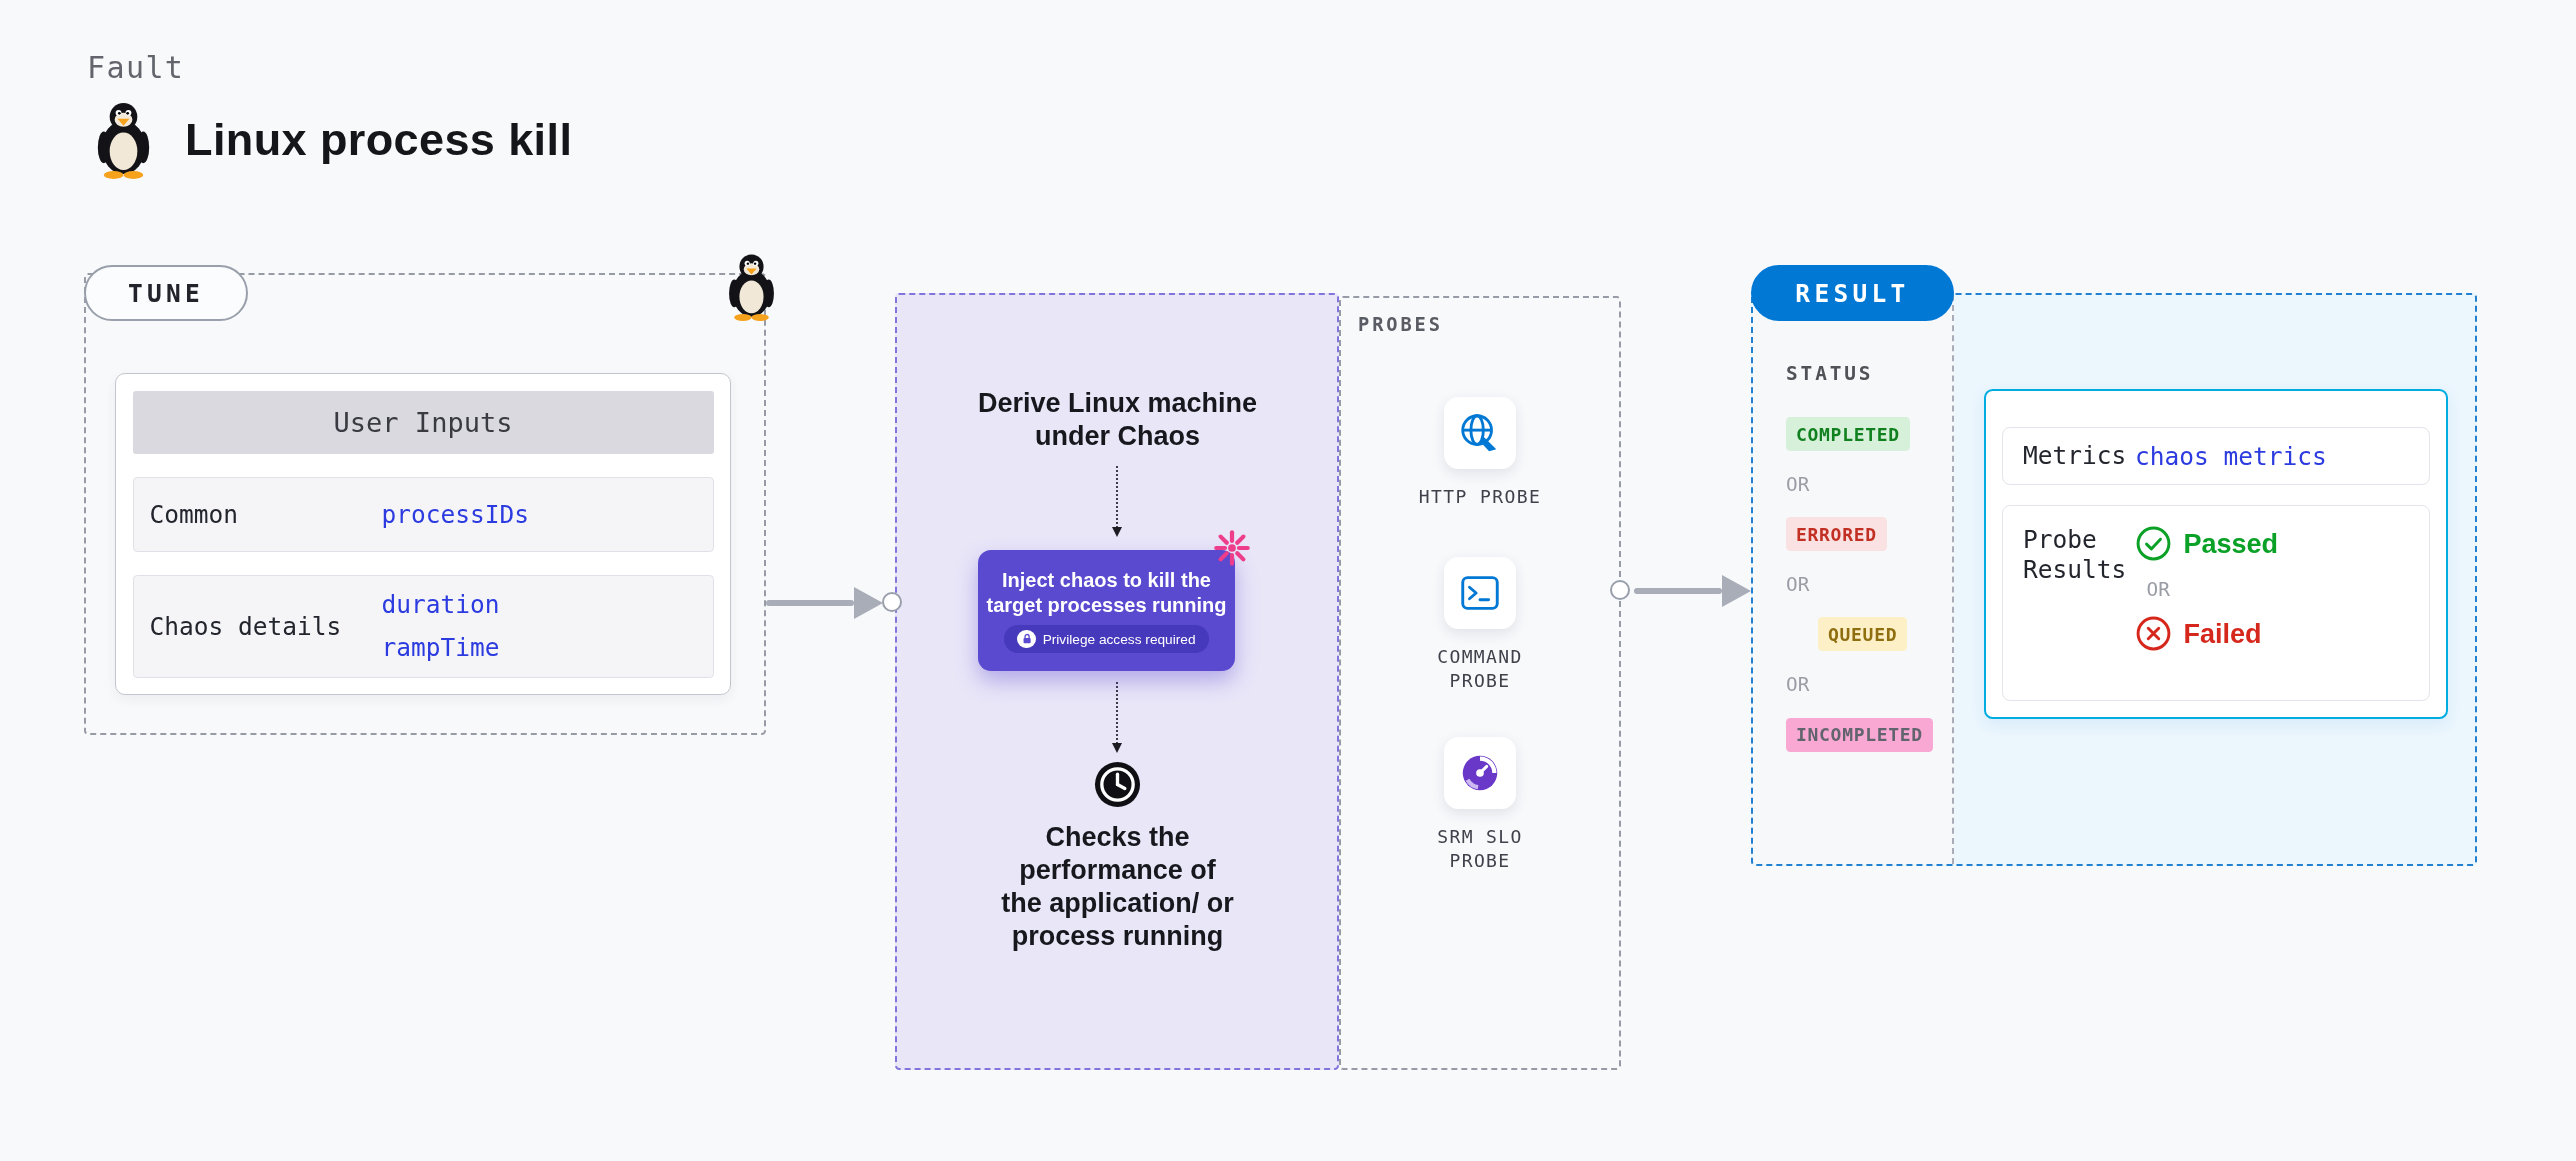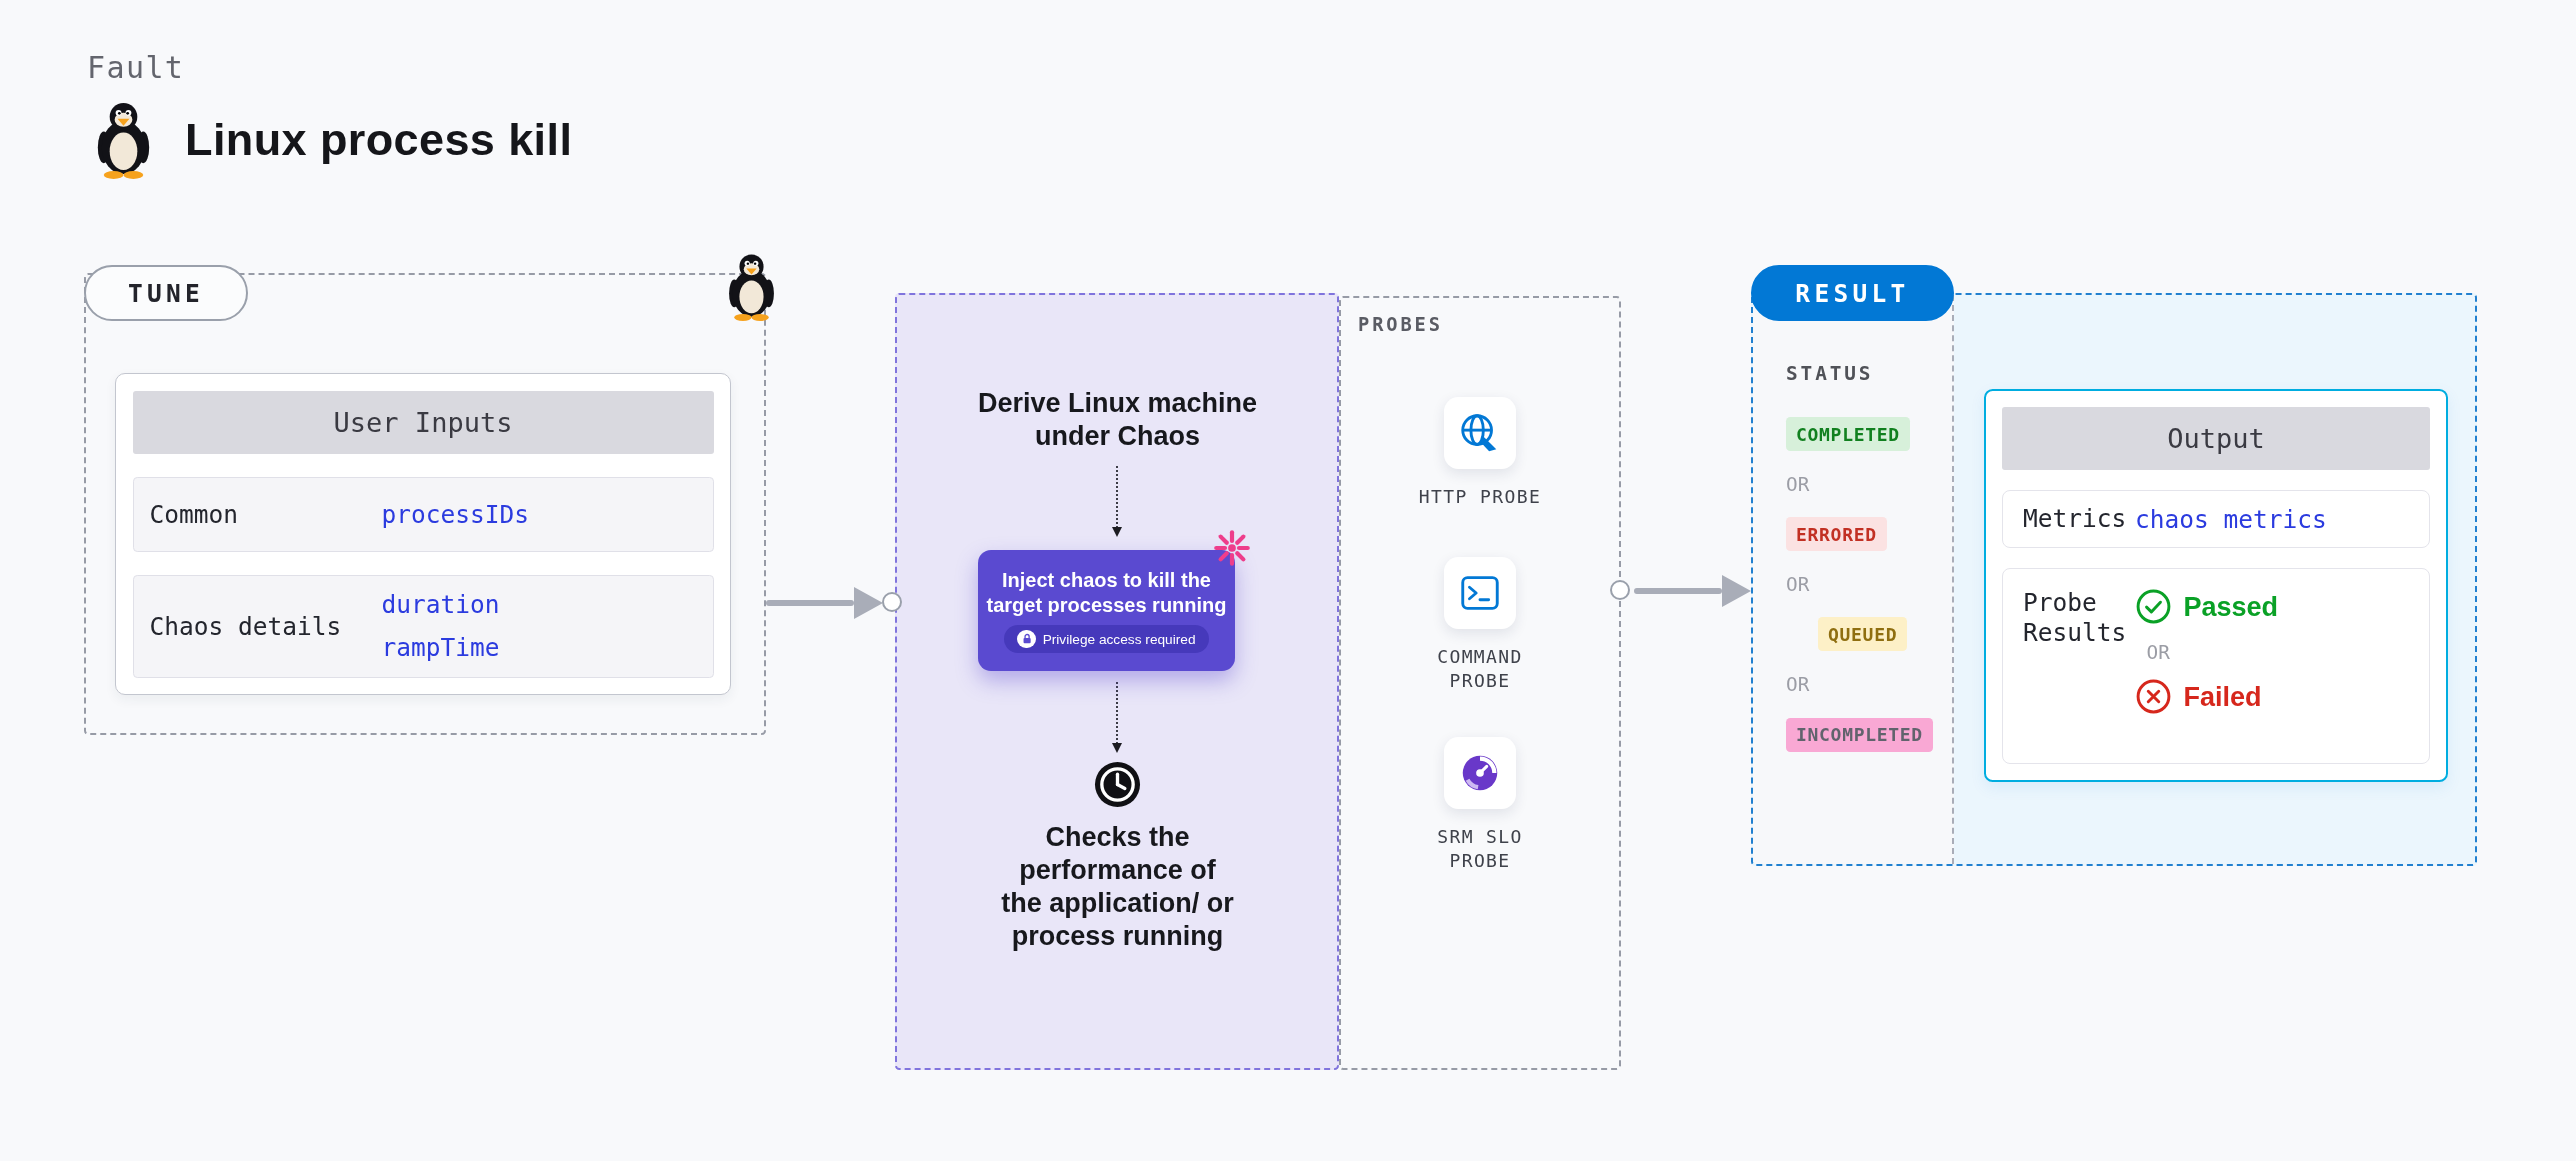--- a/index.html
+++ b/index.html
@@ -263,21 +263,20 @@
         <span class="or-label">OR</span>
         <span class="status-badge badge-queued">QUEUED</span>
         <span class="or-label">OR</span>
         <span class="status-badge badge-incompleted">INCOMPLETED</span>
       </div>
     </div>
   </div>
   <div class="pill pill-result">RESULT</div>
 
   <div class="output-card">
-    <div class="table-header">Output</div>
 
     <div class="output-row">
       <span class="row-label">Metrics</span>
       <span class="code-value">chaos metrics</span>
     </div>
 
     <div class="output-row results">
       <span class="row-label">Probe Results</span>
       <div class="results-stack">
         <div class="result-item">

